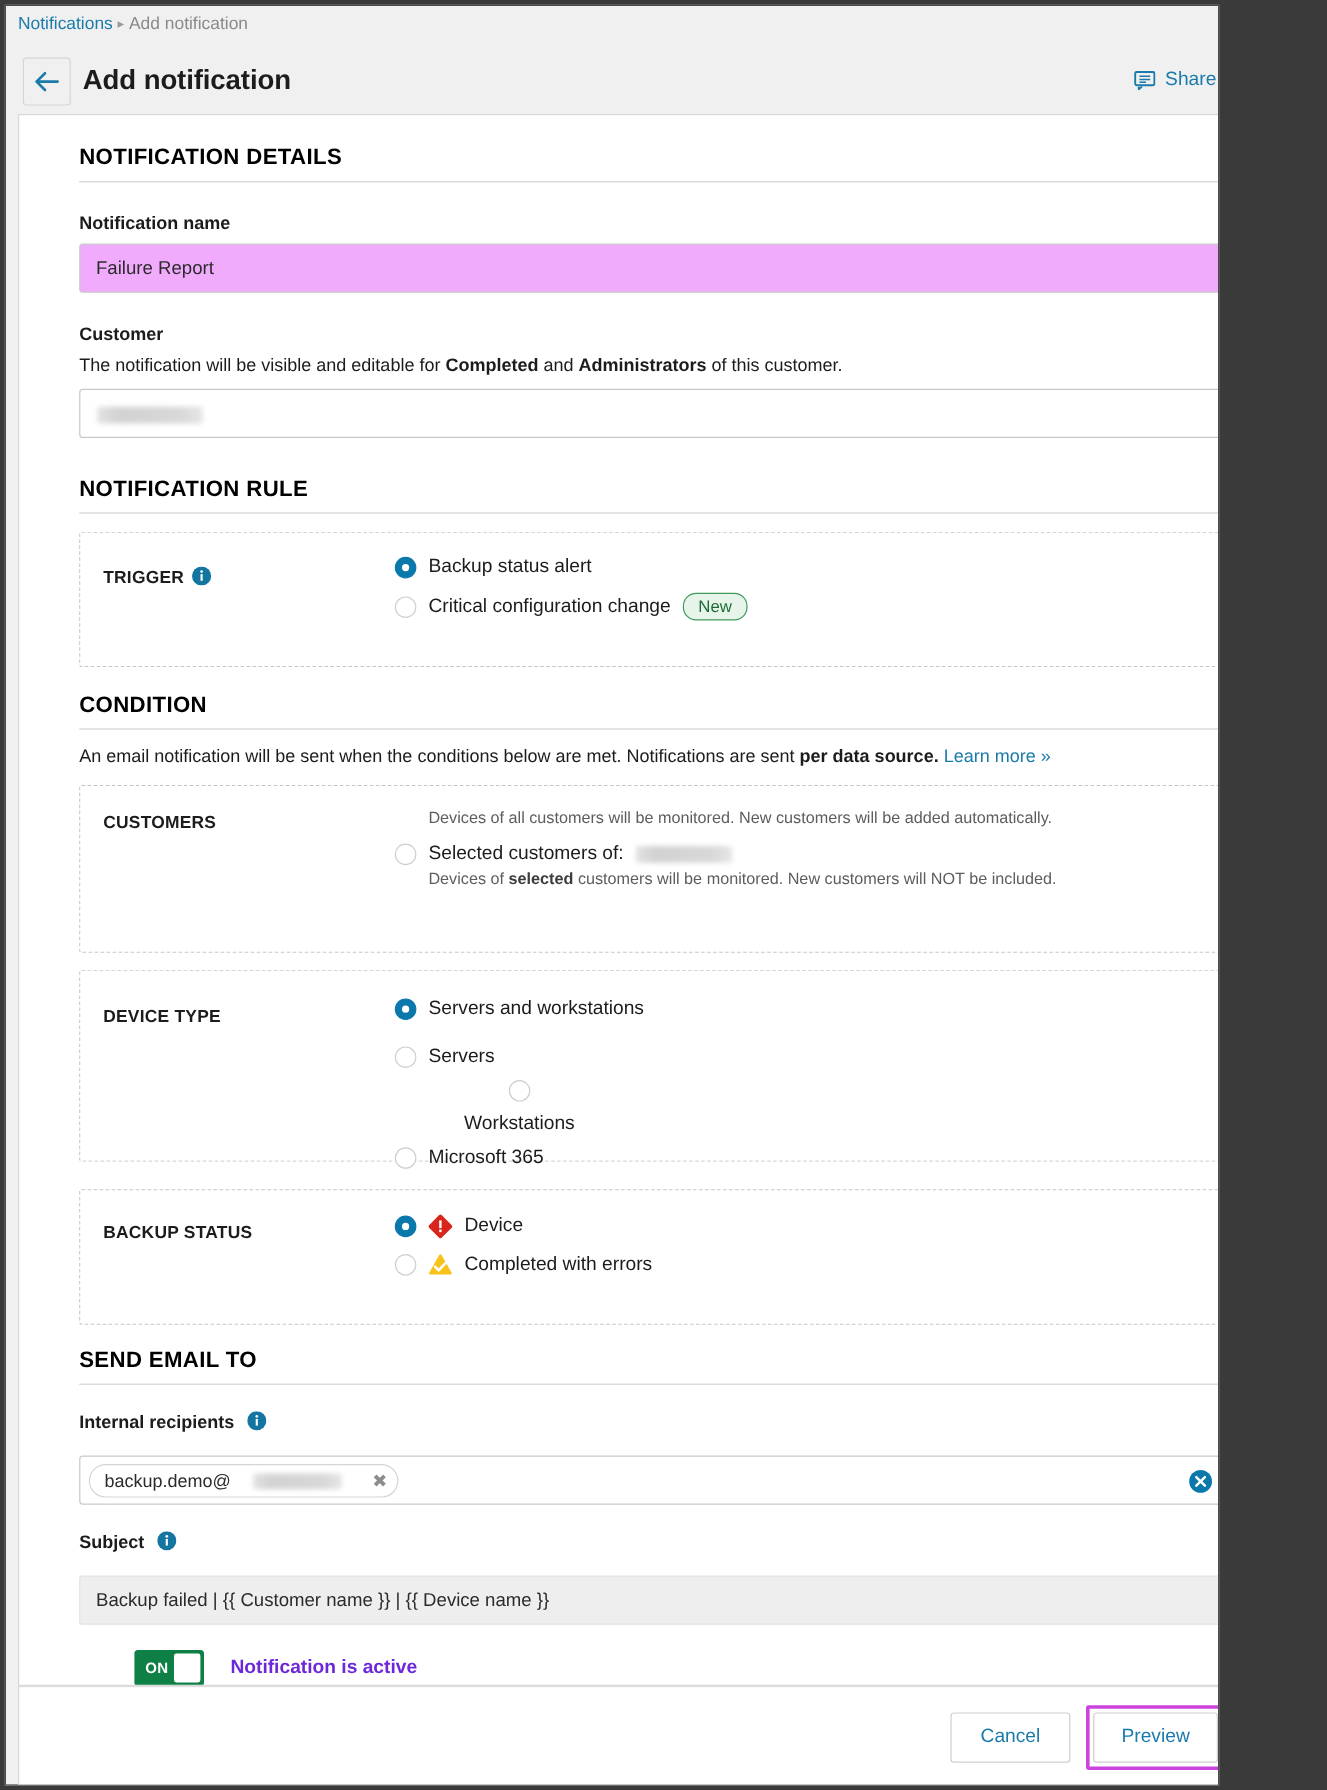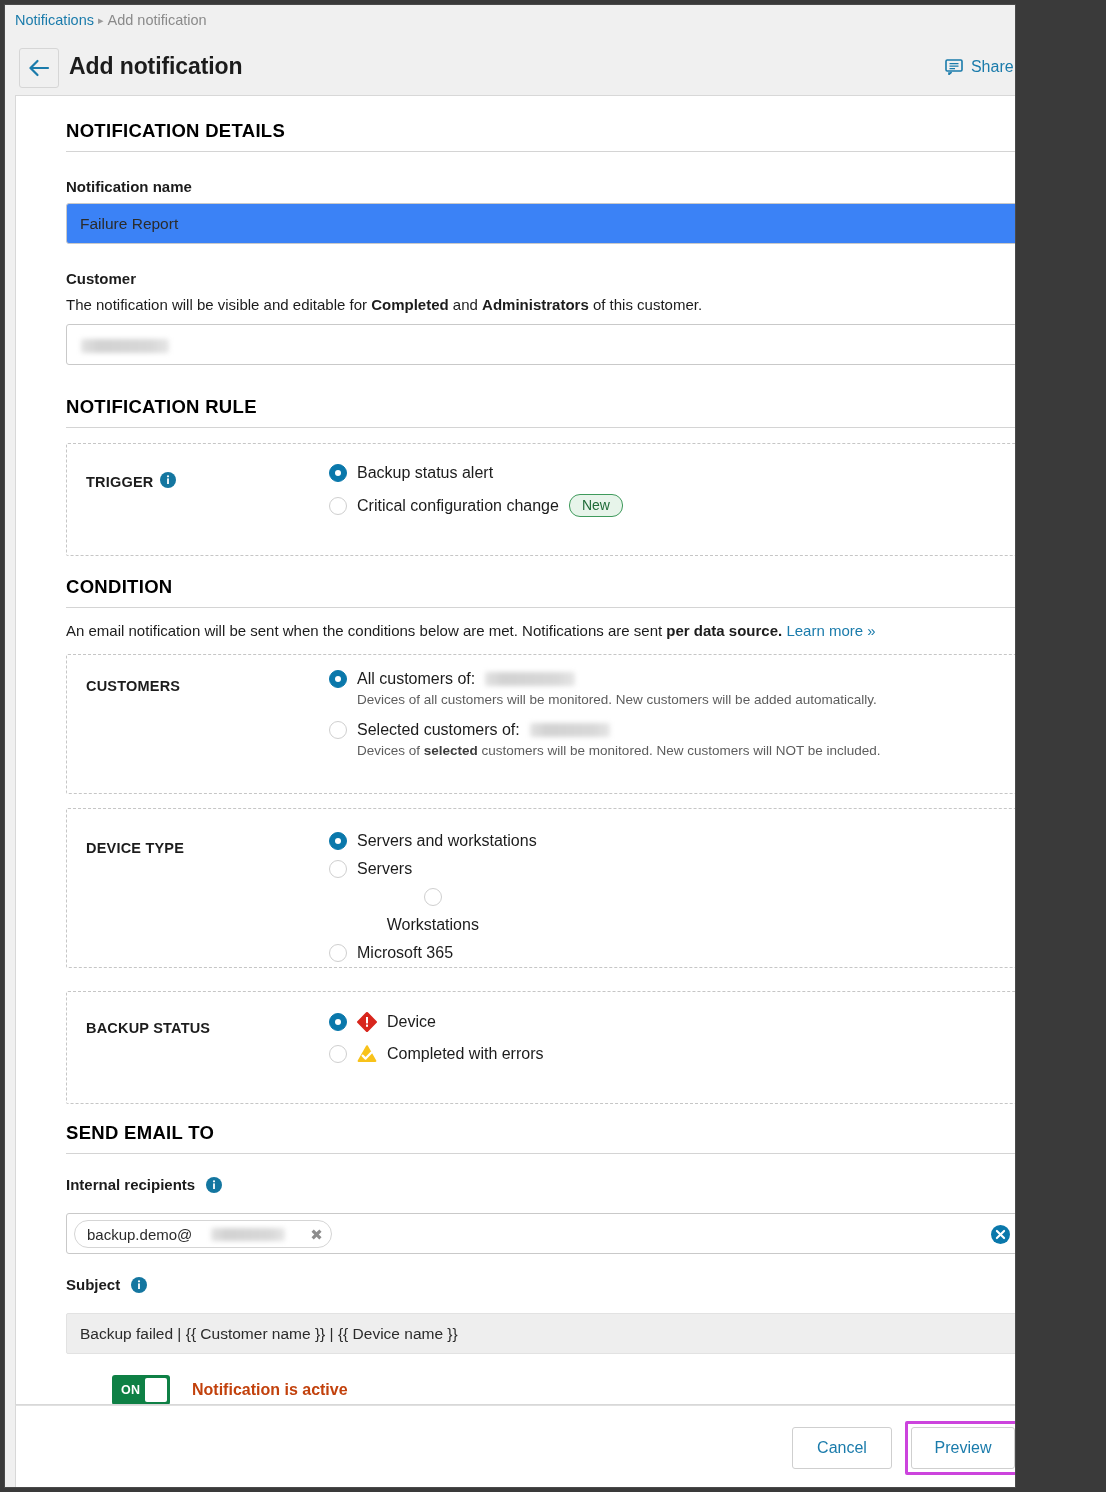--- a/index.html
+++ b/index.html
@@ -131,21 +131,21 @@
     font-size: 15px;
     color: #1c1c1c;
   }
   .helper-text b { font-weight: bold; }
 
   .text-input {
     width: 1004px;
     height: 41px;
     border: 1px solid #c9c9c9;
     border-radius: 3px;
-    background: #3b82f6;
+    background: #f0abfc;
     font-size: 15.5px;
     color: #2b2b2b;
     padding: 0 13px;
     line-height: 39px;
   }
   .select-input {
     position: relative;
     width: 1004px;
     height: 41px;
     border: 1px solid #c9c9c9;
@@ -426,45 +426,40 @@
         <div class="helper-text">
           <span>An email notification will be sent when the conditions below are met. Notifications are sent </span><b>per data source.</b>
           <span class="link">Learn more »</span>
         </div>
       </div>
 
       <div class="content" style="top:558px;">
         <div class="dashed-box" style="width:1006px;height:140px;">
           <div class="row-label" style="top:23px;">CUSTOMERS</div>
           <div style="position:absolute;left:262px;top:15px;">
-            <div class="radio-row">
-              <span class="radio on"></span>
-              <span>All customers of:</span>
-              <span class="redact" style="width:90px;height:14px;"></span>
-            </div>
             <div class="sub-text" style="margin:4px 0 0 28px;">
               <span>Devices of all customers will be monitored. New customers will be added automatically.</span>
             </div>
             <div class="radio-row" style="margin-top:14px;">
               <span class="radio"></span>
               <span>Selected customers of:</span>
               <span class="redact" style="width:80px;height:14px;"></span>
             </div>
             <div class="sub-text" style="margin:4px 0 0 28px;">
               <span>Devices of </span><b>selected</b><span> customers will be monitored. New customers will NOT be included.</span>
             </div>
           </div>
         </div>
       </div>
 
       <div class="content" style="top:712px;">
         <div class="dashed-box" style="width:1006px;height:160px;">
           <div class="row-label" style="top:31px;">DEVICE TYPE</div>
           <div style="position:absolute;left:262px;top:23px;">
-            <div class="radio-row" style="margin-bottom:10px;">
+            <div class="radio-row" style="margin-bottom:22px;">
               <span class="radio on"></span>
               <span>Servers and workstations</span>
             </div>
             <div class="radio-row" style="margin-bottom:10px;">
               <span class="radio"></span>
               <span>Servers</span>
             </div>
             <div class="radio-row" style="margin-bottom:10px;flex-direction:column;">
               <span class="radio"></span>
               <span>Workstations</span>
@@ -558,21 +553,21 @@
       <div class="content" style="top:1217px;">
         <div class="readonly-input">Backup failed | {{ Customer name }} | {{ Device name }}</div>
       </div>
 
       <div class="content" style="top:1279px;">
         <div style="display:flex;align-items:center;gap:22px;margin-left:46px;">
           <div class="toggle">
             <span class="toggle-label">ON</span>
             <span class="toggle-knob"></span>
           </div>
-          <span style="font-size:16px;font-weight:bold;color:#c2410c;">Notification is active</span>
+          <span style="font-size:16px;font-weight:bold;color:#6d28d9;">Notification is active</span>
         </div>
       </div>
 
       <div class="scroll-track">
         <div class="scroll-thumb"></div>
       </div>
 
     </div>
   </div>
 

